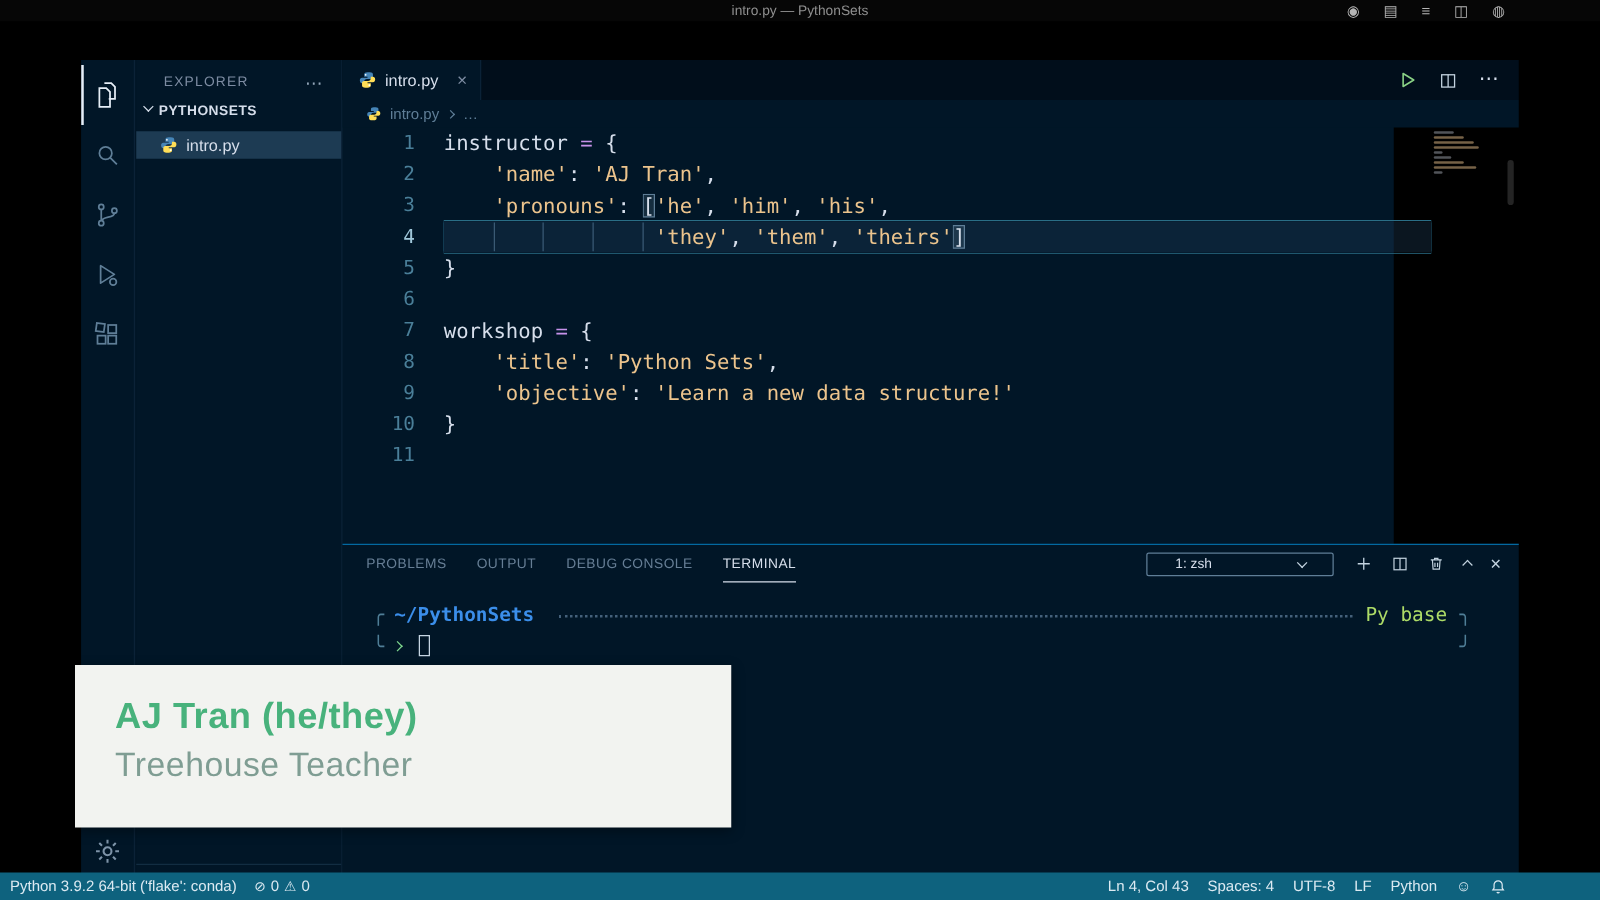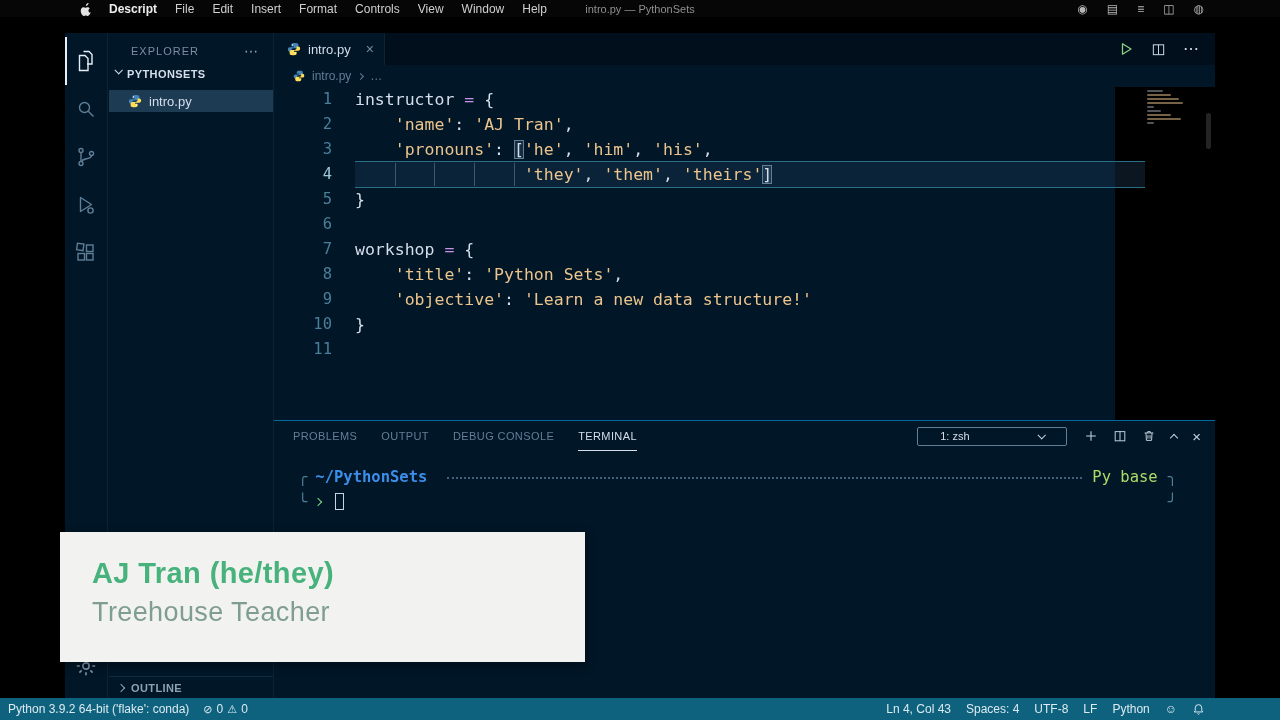--- a/index.html
+++ b/index.html
@@ -8,21 +8,21 @@
   
   #menubar{position:absolute;left:0;top:0;width:1280px;height:17px;background:#060606;display:flex;align-items:center;color:#d8d8d8;font-size:12px;z-index:5}
   #menubar .left{display:flex;align-items:center;padding-left:72px}
   .apple{display:flex;align-items:center;padding:0 8px}
   .menu-app{font-weight:700;color:#ececec;padding:0 9px}
   .menu-item{padding:0 9px;color:#cfcfcf}
   #menubar .title{position:absolute;left:50%;transform:translateX(-50%);color:#8f8f8f;font-size:11px;white-space:nowrap}
   #menubar .right{margin-left:auto;display:flex;gap:19px;padding-right:76px;color:#b5b5b5;font-size:12px}
 
   
-  #window{position:absolute;left:65px;top:33px;width:1050px;height:665px;background:#011627}
+  #window{position:absolute;left:65px;top:48px;width:1050px;height:665px;background:#011627}
 
   
   #activitybar{position:absolute;left:0;top:0;width:43px;height:100%;background:#011627;border-right:1px solid #0b2237;padding-top:4px}
   .act-item{width:42px;height:48px;display:flex;align-items:center;justify-content:center;color:#5f7e97}
   .act-item.active{color:#e6eef7;box-shadow:inset 2px 0 0 #e6eef7}
   .act-bottom{position:absolute;bottom:12px;left:0;width:42px;height:40px;display:flex;align-items:center;justify-content:center;color:#7d93a8}
 
   
   #sidebar{position:absolute;left:44px;top:0;width:165px;height:100%;background:#011627;border-right:1px solid #0b2237}
   .sb-header{height:35px;display:flex;align-items:center;padding:0 14px 0 22px;color:#7d8ca2;font-size:11px;letter-spacing:1px}
@@ -90,38 +90,20 @@
   #lower-third{position:absolute;left:60px;top:532px;width:525px;height:130px;background:#f2f3f0;box-shadow:0 3px 10px rgba(0,0,0,.4);padding:25px 0 0 32px;z-index:10}
   #lt-title{font-size:29px;font-weight:700;color:#48b27c;letter-spacing:.4px}
   #lt-subtitle{font-size:27px;font-weight:400;color:#7f9d93;margin-top:7px;letter-spacing:.4px}
 
   svg{display:block}
 </style>
 </head>
 <body>
 
 <div id="menubar">
-  <div class="left">
-    <span class="apple">
-      <svg width="12" height="14" viewBox="0 0 12 15">
-          <path fill="#e3e3e3" d="M8.7 1.2c.1.8-.3 1.6-.8 2.1-.5.6-1.3 1-2.1.9-.1-.8.3-1.6.8-2.1.5-.6 1.4-1 2.1-.9zM11.4 10.5c-.3 1-.8 1.9-1.4 2.7-.5.8-1.2 1.7-2.1 1.7-.8 0-1.1-.5-2.1-.5s-1.3.5-2.1.5c-.9 0-1.5-.8-2.1-1.6C.5 11.7-.2 9 .9 7.2c.5-.9 1.4-1.5 2.4-1.5.9 0 1.5.5 2.2.5.7 0 1.2-.5 2.2-.5.9 0 1.8.5 2.3 1.3-2 1.1-1.7 4 .4 4.5z"></path>
-        </svg>
-    </span>
-    <span class="menu-app">Descript</span>
-    <div id="menu-items" style="display:flex">
-        <span class="menu-item">File</span>
-        <span class="menu-item">Edit</span>
-        <span class="menu-item">Insert</span>
-        <span class="menu-item">Format</span>
-        <span class="menu-item">Controls</span>
-        <span class="menu-item">View</span>
-        <span class="menu-item">Window</span>
-        <span class="menu-item">Help</span>
-      </div>
-  </div>
   <div class="title">intro.py — PythonSets</div>
   <div class="right" id="menubar-icons">
       <span>◉</span>
       <span>▤</span>
       <span>≡</span>
       <span>◫</span>
       <span>◍</span>
     </div>
 </div>
 

